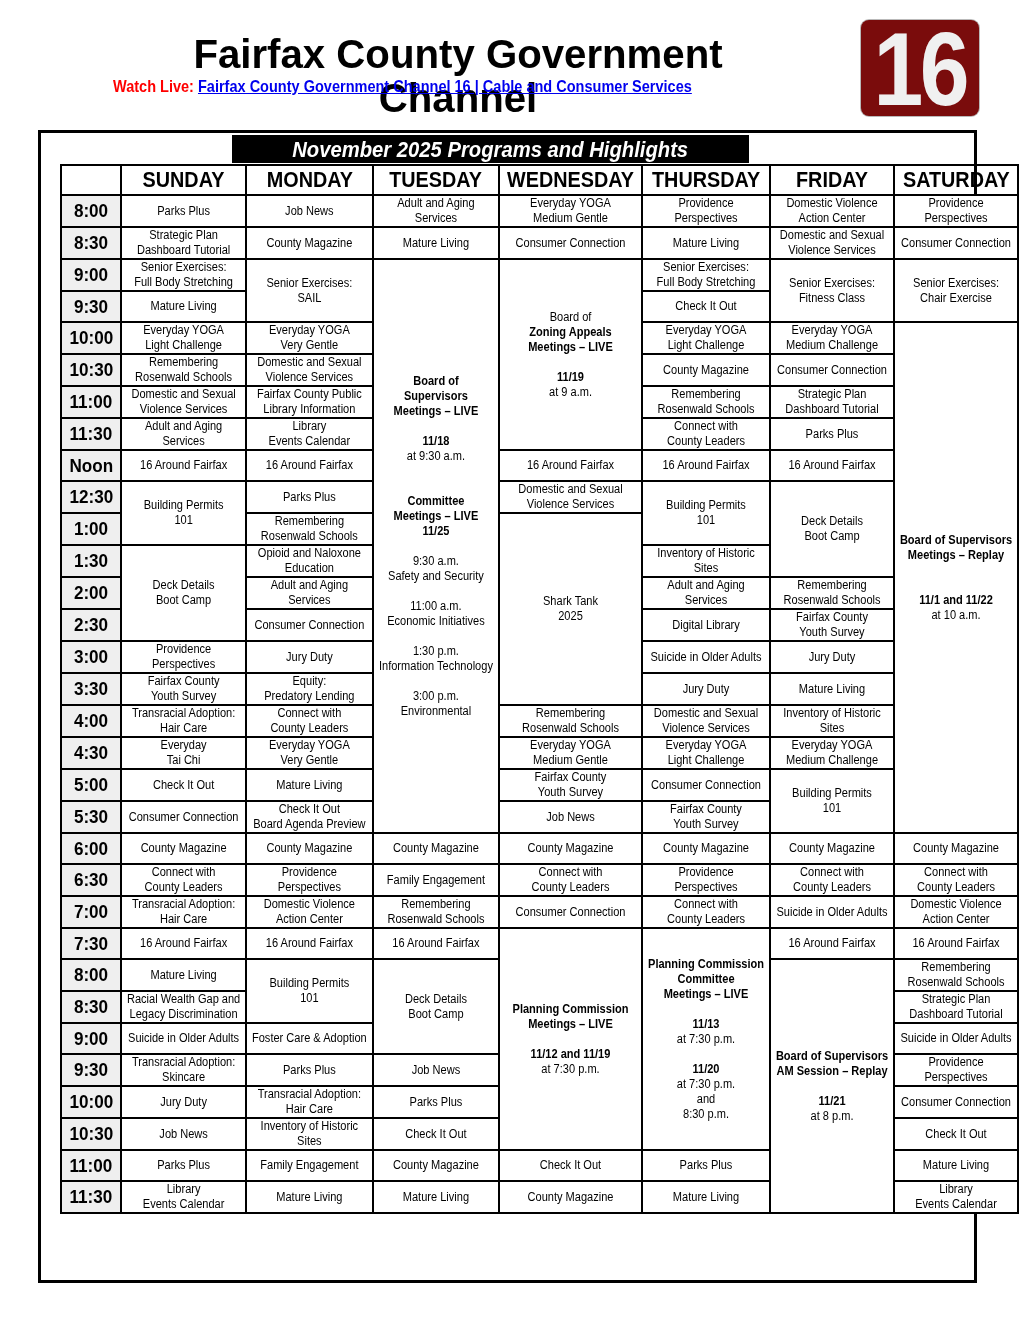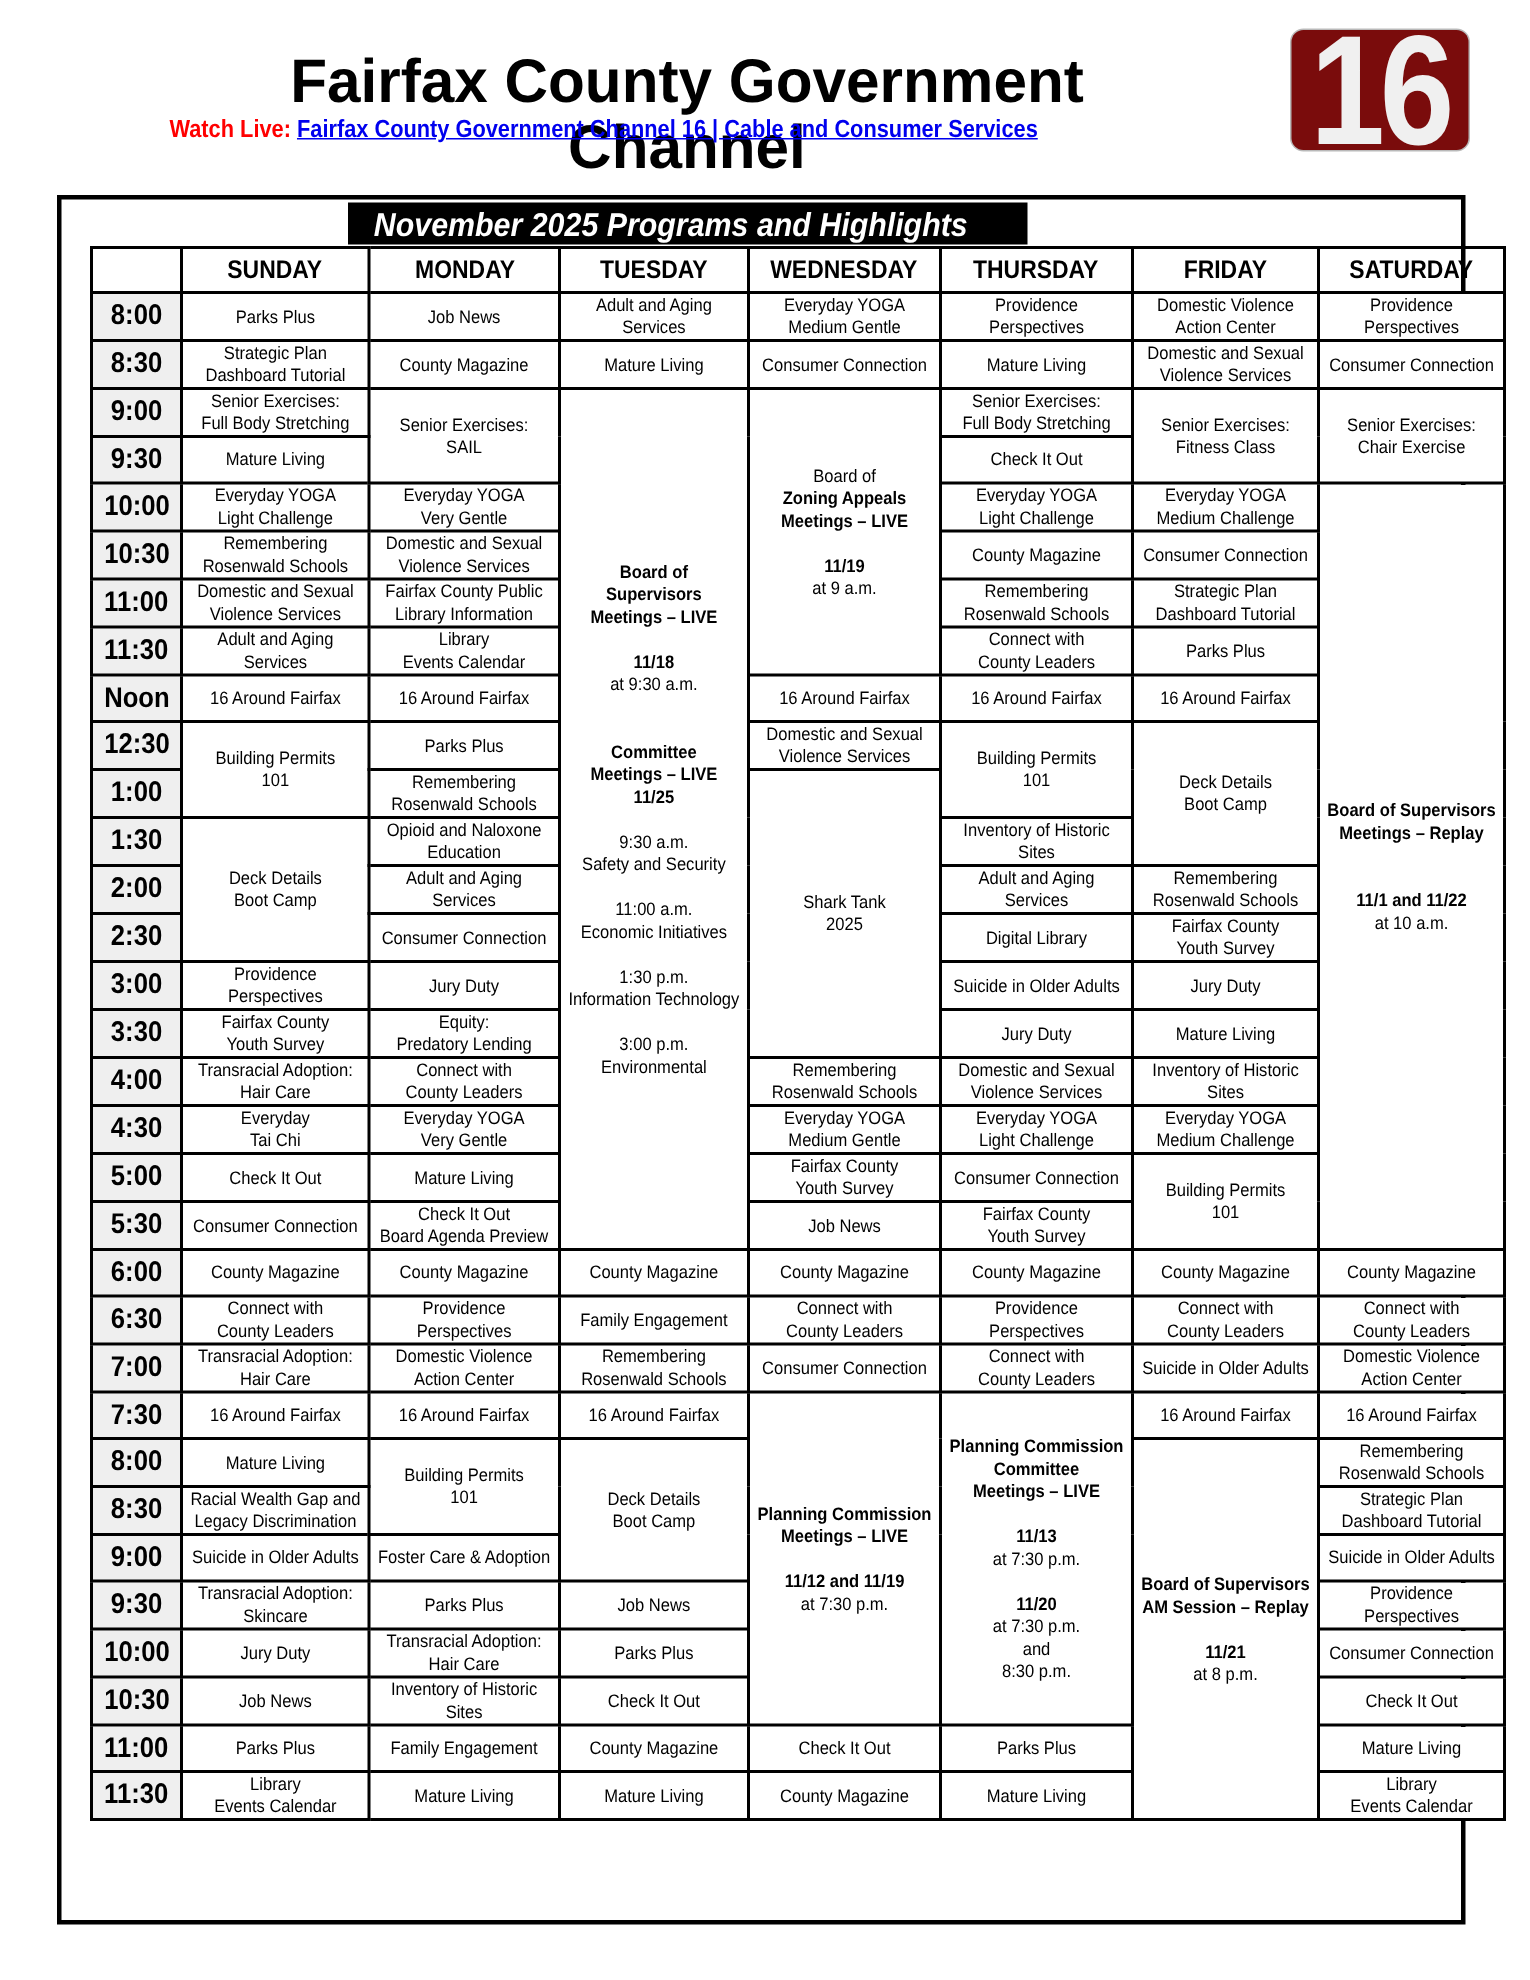--- a/index.html
+++ b/index.html
@@ -1,28 +1,28 @@
 <!DOCTYPE html>
 <html><head>
 <meta charset="utf-8">
 <style>
   html, body { margin:0; padding:0; background:#ffffff; }
   body { width:1020px; height:1320px; position:relative; font-family:"Liberation Sans", sans-serif; color:#000; overflow:hidden; }
   .title { position:absolute; left:115px; top:32px; width:700px; text-align:center; font-family:"Liberation Sans", sans-serif; font-weight:bold; font-size:41px; letter-spacing:0px; line-height:44px; transform:scaleX(0.98); transform-origin:left center; }
   .watch { position:absolute; left:113px; top:76px; font-family:"Liberation Sans", sans-serif; font-weight:bold; font-size:16.5px; line-height:20px; white-space:nowrap; transform:scaleX(0.88); transform-origin:left center; }
   .watch .lbl { color:#ff0000; }
   .watch a { color:#0000ee; text-decoration:underline; }
-  .logo { position:absolute; left:861px; top:20px; width:118px; height:80px; background:#7a0c0c; border-radius:8px; box-shadow:0 0 0 1px #b9b9b9; display:flex; align-items:center; justify-content:center; }
+  .logo { position:absolute; left:861px; top:20px; width:118px; height:96px; background:#7a0c0c; border-radius:8px; box-shadow:0 0 0 1px #b9b9b9; display:flex; align-items:center; justify-content:center; }
   .logo span { font-family:"Liberation Sans", sans-serif; font-weight:bold; color:#f0f0f0; font-size:104px; line-height:100px; letter-spacing:-4px; transform:scaleX(0.86); display:block; margin-top:2px; }
   .frame { position:absolute; left:38px; top:130px; width:933px; height:1147px; border:3px solid #000; }
-  .banner { position:absolute; left:232px; top:135px; width:453px; height:28px; background:#000; color:#fff; font-family:"Liberation Sans", sans-serif; font-style:italic; font-weight:bold; font-size:22px; line-height:30px; }
+  .banner { position:absolute; left:232px; top:135px; width:517px; height:28px; background:#000; color:#fff; font-family:"Liberation Sans", sans-serif; font-style:italic; font-weight:bold; font-size:22px; line-height:30px; text-align:center; }
   .banner span { display:inline-block; transform:scaleX(0.92); }
   table.grid { position:absolute; left:60px; top:164px; border-collapse:collapse; table-layout:fixed; }
   table.grid td, table.grid th { border:2.5px solid #000; padding:0; text-align:center; vertical-align:middle; overflow:hidden; }
-  table.grid th { height:28px; font-family:"Liberation Sans", sans-serif; font-weight:bold; font-size:17px; transform-origin:center; }
+  table.grid th { height:28px; font-family:"Liberation Sans", sans-serif; font-weight:bold; font-size:22px; transform-origin:center; }
   th .hd { display:inline-block; transform:scaleX(0.9); }
   td.time { background:#efefef; font-weight:bold; font-size:19px;margin-left:31px; }
   td.time span { display:inline-block; transform:scaleX(0.9); }
   td.prog { background:#fff; font-size:12px; line-height:15px; }
   td.prog .ln { display:block; white-space:nowrap; transform:scaleX(0.92); }
   td.prog .ln.b { font-weight:bold; }
   td.prog .gap { display:block; height:15px; }
   tr.r td { height:29px; }
 </style>
 </head>

